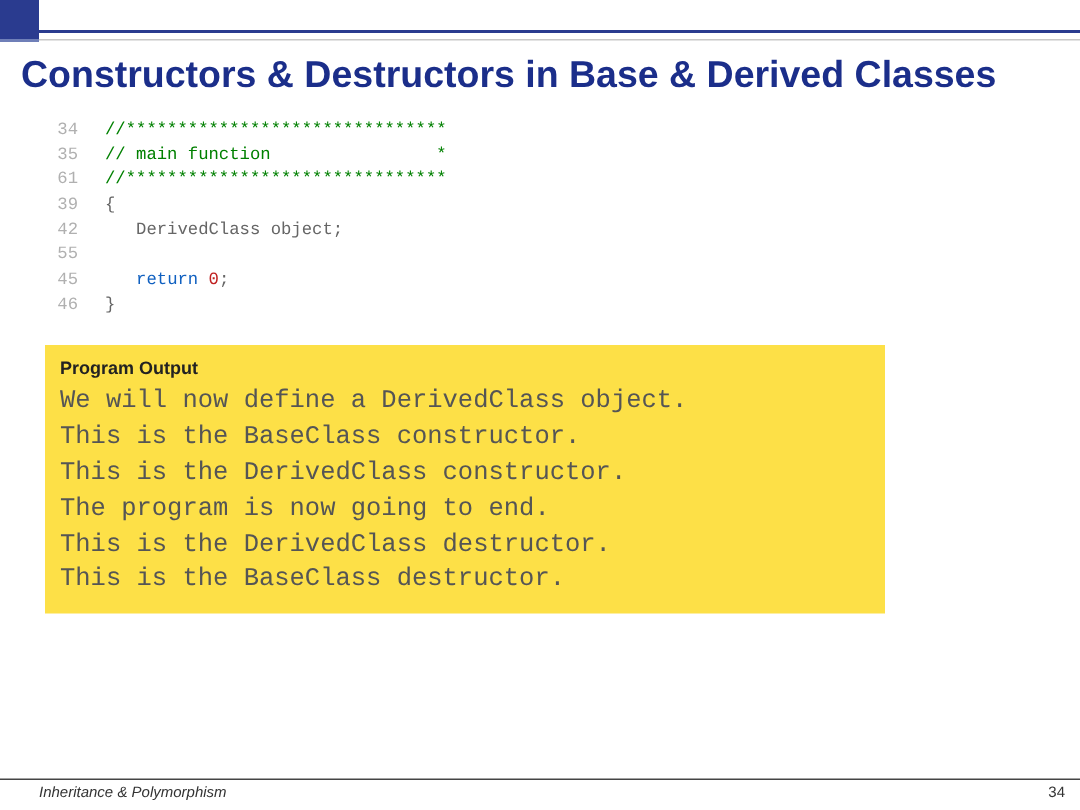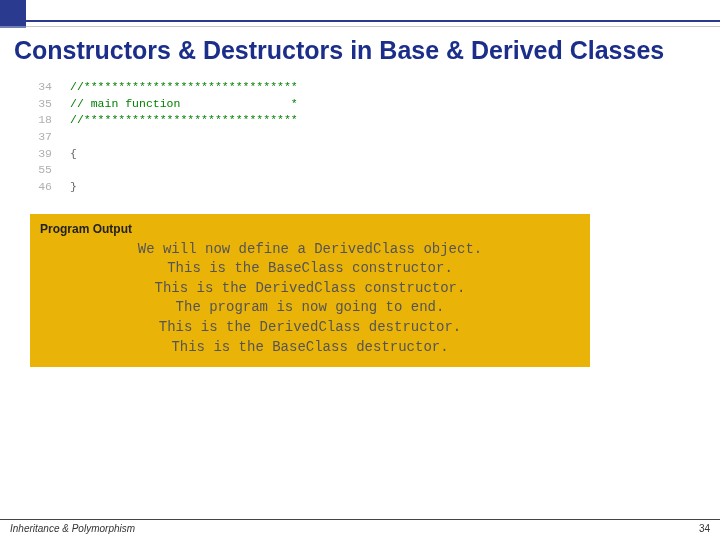--- a/index.html
+++ b/index.html
@@ -71,45 +71,44 @@
     white-space: pre;
     vertical-align: top;
   }
   .kw { color: #1060c0; }
   .num { color: #c02020; }
   .str { color: #c02020; }
   .cmt { color: #008000; }
   .output-box {
     margin: 18px 0 0 30px;
     width: 560px;
-    background: #eab308;
+    background: #fde047;
     padding: 8px 10px 10px 10px;
   }
   .output-title {
     font-family: Arial, sans-serif;
     font-size: 12px;
     font-weight: bold;
     color: #222;
     margin-bottom: 4px;
   }
   .output-text {
     font-family: "Courier New", monospace;
-    font-size: 14px;
+    font-size: 17px;
     line-height: 1.4;
     color: #555;
     white-space: pre;
-    text-align: center;
   }
   .footer {
     position: absolute;
     bottom: 6px;
     left: 0;
     right: 0;
     border-top: 1px solid #444;
-    padding: 3px 10px 0 10px;
+    padding: 3px 10px 0 26px;
     display: flex;
     justify-content: space-between;
     font-size: 10px;
     font-style: italic;
     color: #333;
   }
   .footer .pnum { font-style: normal; }
 </style>
 </head>
 <body>
@@ -129,34 +128,38 @@
   <div class="code-block" id="code-block">
       <div class="code-row">
         <span class="ln">34</span>
         <span class="cd"><span class="cmt">//*******************************</span></span>
       </div>
       <div class="code-row">
         <span class="ln">35</span>
         <span class="cd"><span class="cmt">// main function                *</span></span>
       </div>
       <div class="code-row">
-        <span class="ln">18</span>
+        <span class="ln">61</span>
         <span class="cd"><span class="cmt">//*******************************</span></span>
-      </div>
-      <div class="code-row">
-        <span class="ln">37</span>
-        <span class="cd"></span>
       </div>
       <div class="code-row">
         <span class="ln">39</span>
         <span class="cd">{</span>
       </div>
       <div class="code-row">
+        <span class="ln">42</span>
+        <span class="cd">   DerivedClass object;</span>
+      </div>
+      <div class="code-row">
         <span class="ln">55</span>
         <span class="cd"></span>
+      </div>
+      <div class="code-row">
+        <span class="ln">45</span>
+        <span class="cd">   <span class="kw">return</span> <span class="num">0</span>;</span>
       </div>
       <div class="code-row">
         <span class="ln">46</span>
         <span class="cd">}</span>
       </div>
     </div>
 </div>
 
 <div class="output-box">
   <div class="output-title">Program Output</div>

